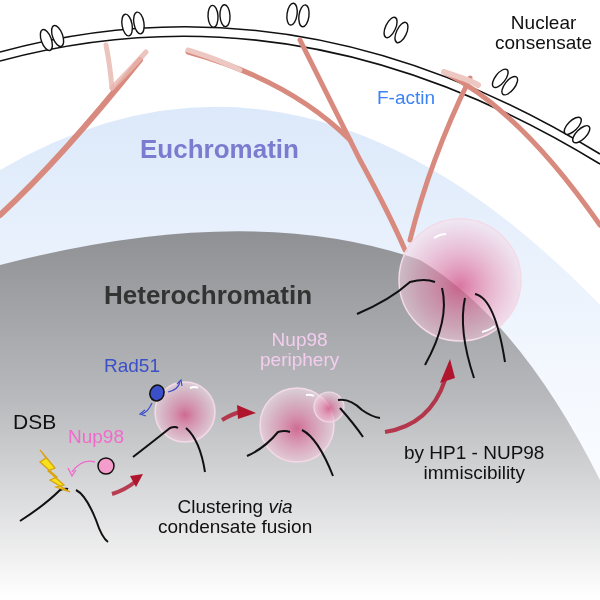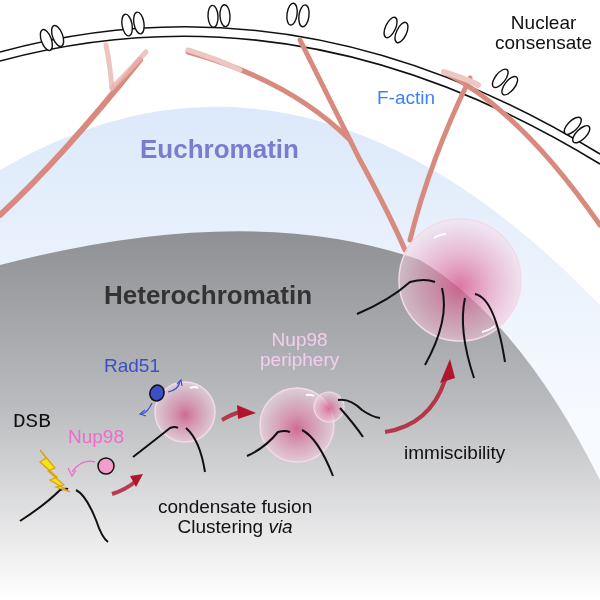--- a/index.html
+++ b/index.html
@@ -171,32 +171,33 @@
   <div>Nuclear</div>
   <div>consensate</div>
 </div>
 
 <div class="lbl small-label" style="left:377px; top:88px; color:#3b82f6;">F-actin</div>
 
 <div class="lbl title-label" style="left:140px; top:136px; color:#7b7bd0;">Euchromatin</div>
 
 <div class="lbl title-label" style="left:104px; top:258px; color:#333333;margin-top:24px;">Heterochromatin</div>
 
-<div class="lbl mid-label" style="left:13px; top:411px; color:#111;font-family:Liberation Mono, monospace;">DSB</div>
+<div class="lbl mid-label" style="left:13px; top:411px; color:#111;">DSB</div>
 
 <div class="lbl small-label" style="left:68px; top:427px; color:#f06acb;">Nup98</div>
 
 <div class="lbl small-label" style="left:104px; top:356px; color:#3a4fc8;">Rad51</div>
 
 <div class="lbl small-label center" style="left:260px; top:330px; color:#f3cdee;">
   <div>Nup98</div>
   <div>periphery</div>
 </div>
 
 <div class="lbl small-label center" style="left:158px; top:497px; color:#111;">
+  <div><span>Clustering </span><span class="em">via</span></div>
   <div>condensate fusion</div>
-  <div><span>Clustering </span><span class="em">via</span></div>
 </div>
 
 <div class="lbl small-label center" style="left:404px; top:443px; color:#111;">
+  <div>by HP1 - NUP98</div>
   <div>immiscibility</div>
 </div>
 </div>
 
 </body></html>

